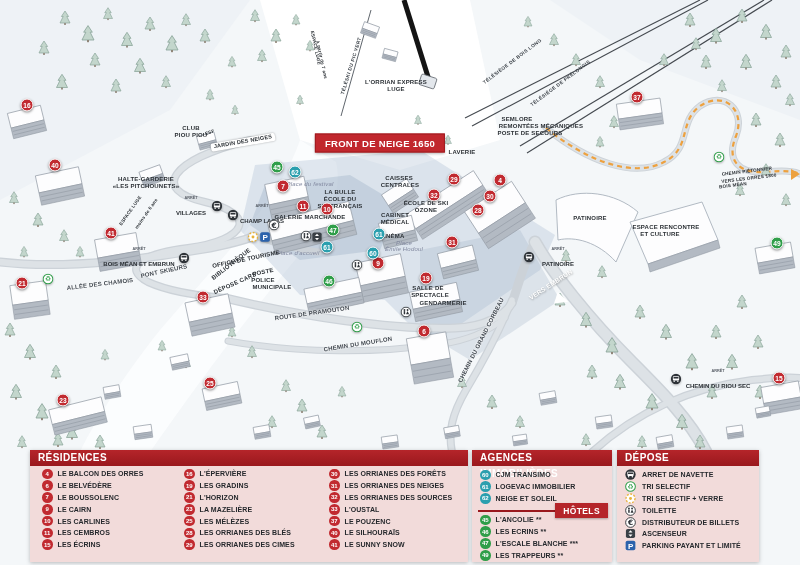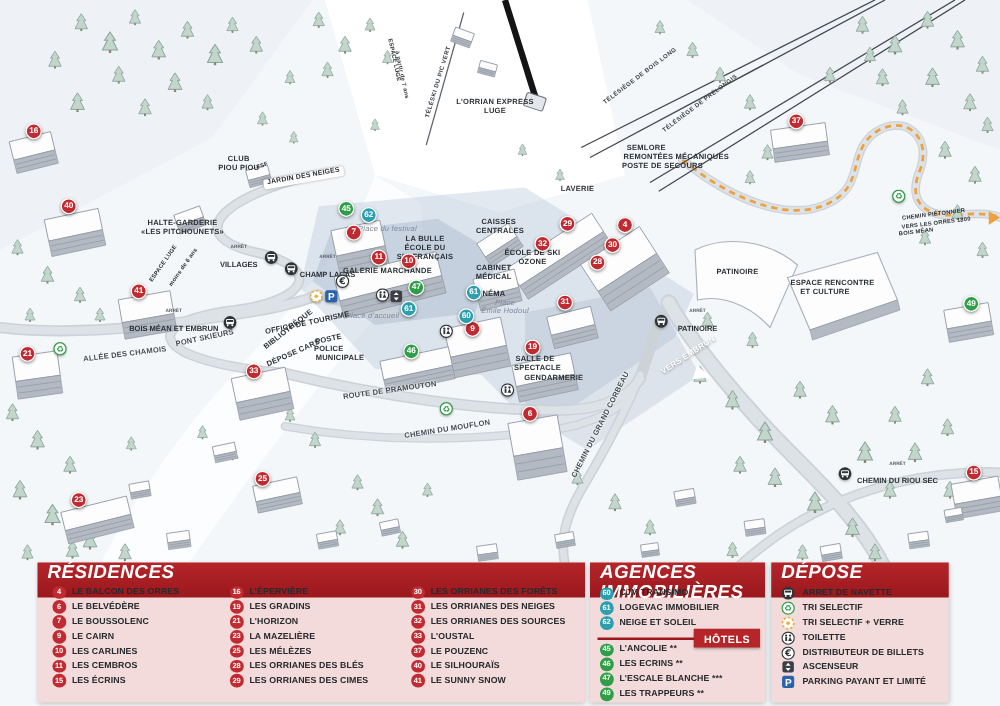--- a/index.html
+++ b/index.html
@@ -30,22 +30,22 @@
   .busstop .arret{font-size:3.8px;font-weight:bold;color:#5a6069;display:block;margin-bottom:1px;}
   .busstop .bname{font-size:6px;font-weight:bold;color:#2b3035;white-space:nowrap;}
   .mapicon{position:absolute;z-index:3;width:11px;height:11px;transform:translate(-50%,-50%);}
   .mapicon svg{width:100%;height:100%;display:block;filter:drop-shadow(0 1px 1px rgba(0,0,0,.3));}
   #banner{position:absolute;z-index:4;left:380px;top:143px;transform:translate(-50%,-50%);
           background:#c1272d;color:#fff;font-size:9.5px;font-weight:bold;letter-spacing:.3px;
           padding:3px 9px;border:1px solid #9e1a1f;box-shadow:0 1px 3px rgba(0,0,0,.35);white-space:nowrap;}
   
   .panel{position:absolute;z-index:5;top:450px;height:112px;background:#f2dbda;
          box-shadow:0 1px 4px rgba(0,0,0,.25);}
-  .panel .phead{height:28px;background:linear-gradient(#b5252a,#9a181d);color:#fff;
-         font-size:15px;font-weight:bold;letter-spacing:.4px;line-height:16px;padding-left:8px;font-style:italic;}
+  .panel .phead{height:16px;background:linear-gradient(#b5252a,#9a181d);color:#fff;
+         font-size:10px;font-weight:bold;letter-spacing:.4px;line-height:16px;padding-left:8px;}
   .lcol{position:absolute;top:18px;}
   .lrow{display:flex;align-items:center;height:11.8px;}
   .badge{width:10.5px;height:10.5px;border-radius:50%;color:#fff;font-size:6px;font-weight:bold;
          display:flex;align-items:center;justify-content:center;flex:0 0 10.5px;margin-right:5px;}
   .badge.residence{background:#c12a30;}
   .badge.hotel{background:#2f9e49;}
   .badge.agency{background:#2b9fae;}
   .ltext{font-size:7px;font-weight:bold;color:#26292d;white-space:nowrap;letter-spacing:.1px;}
   .lic{width:11px;height:11px;flex:0 0 11px;margin-right:6px;}
   .lic svg{width:100%;height:100%;display:block;}
@@ -441,20 +441,21 @@
         <g transform="translate(520,440) rotate(-8)">
           <rect x="-7" y="-5" width="14" height="5.8" fill="#fdfdfe" stroke="#949ca6" stroke-width=".7"></rect>
           <rect x="-7" y="0.7999999999999998" width="14" height="4.2" fill="#b3bac3" stroke="#8b939d" stroke-width=".5"></rect>
           <line x1="-6" x2="6" y1="2.2" y2="2.2" stroke="#8d959f" stroke-width=".5"></line>
           <line x1="-6" x2="6" y1="3.6" y2="3.6" stroke="#8d959f" stroke-width=".5"></line>
         </g>
       </g>
   <path d="M556,293 l13,6 l-13,6 z" fill="#fff" transform="rotate(18 560 298)"></path>
     </svg>
 
+  <div id="banner">FRONT DE NEIGE 1650</div>
 
   <div id="overlay">
       <div class="mlabel fac" style="left: 146px; top: 179px; transform: translate(-50%, -50%) rotate(0deg);">HALTE-GARDERIE</div>
       <div class="mlabel fac" style="left: 146px; top: 186px; transform: translate(-50%, -50%) rotate(0deg);">«LES PITCHOUNETS»</div>
       <div class="mlabel tiny" style="left: 131px; top: 211px; transform: translate(-50%, -50%) rotate(-55deg);">ESPACE LUGE</div>
       <div class="mlabel tiny" style="left: 147px; top: 214px; transform: translate(-50%, -50%) rotate(-55deg);">moins de 6 ans</div>
       <div class="mlabel fac" style="left: 191px; top: 128px; transform: translate(-50%, -50%) rotate(0deg);">CLUB</div>
       <div class="mlabel fac" style="left: 191px; top: 135px; transform: translate(-50%, -50%) rotate(0deg);">PIOU PIOU</div>
       <div class="mlabel tiny" style="left: 210px; top: 133px; transform: translate(-50%, -50%) rotate(-20deg);">ESF</div>
       <div class="mlabel sign" style="left: 243px; top: 142px; transform: translate(-50%, -50%) rotate(-10deg);">JARDIN DES NEIGES</div>

